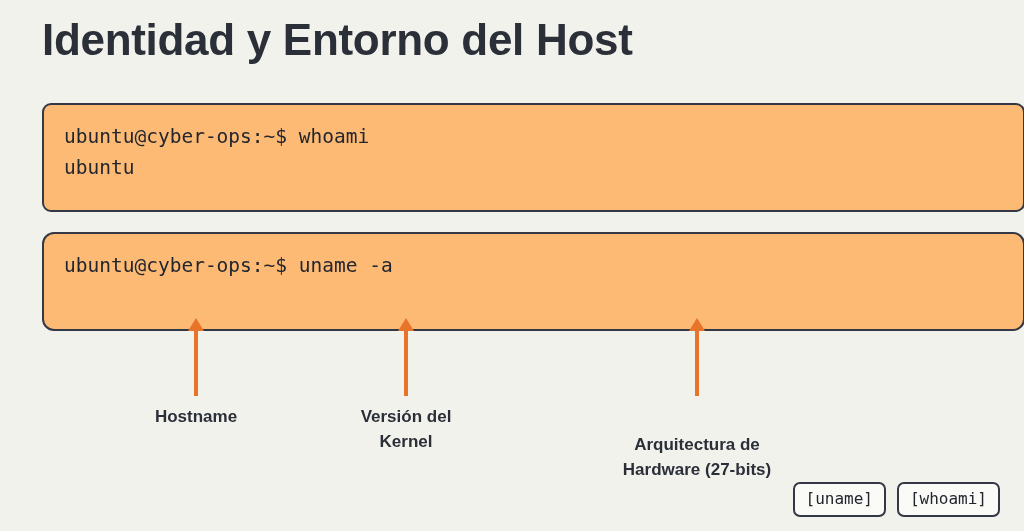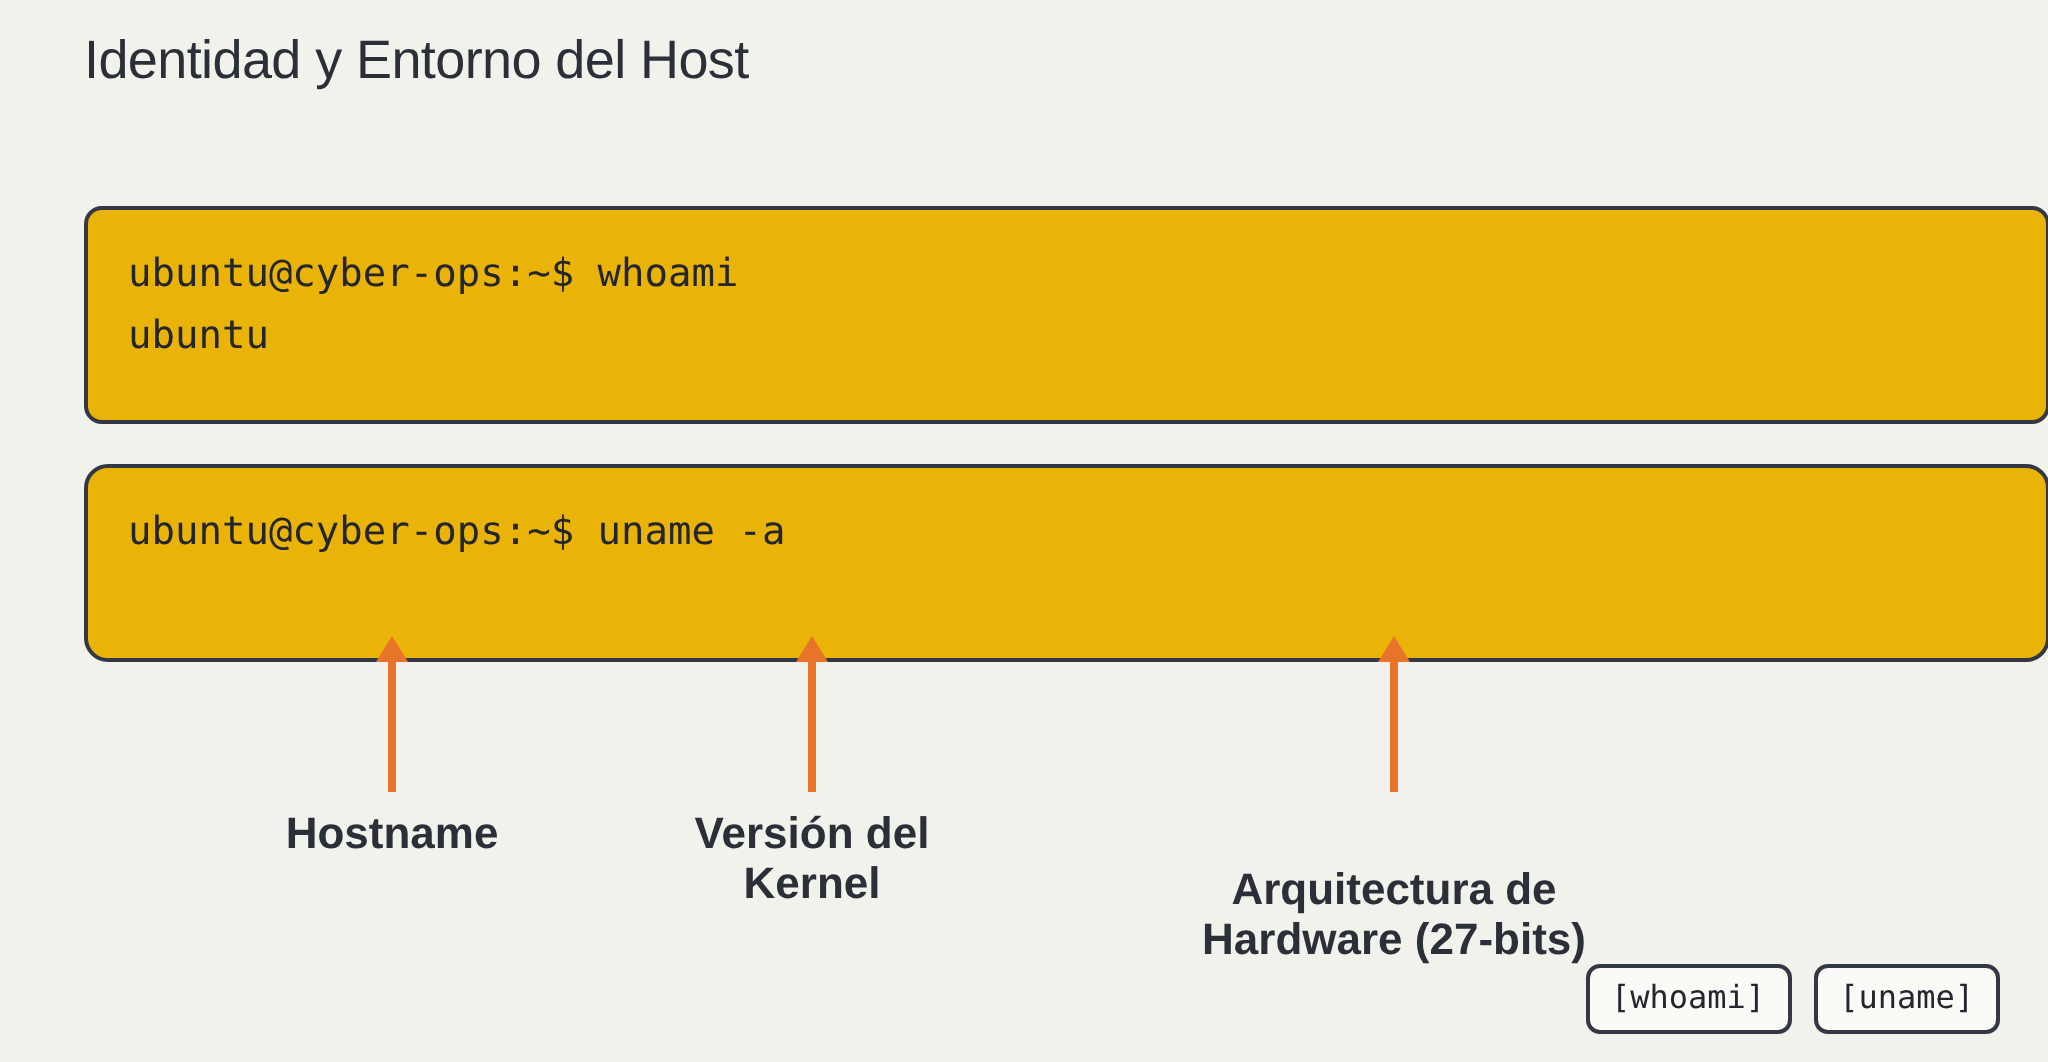--- a/index.html
+++ b/index.html
@@ -19,35 +19,35 @@
   .slide {
     position: absolute;
     inset: 0;
   }
 
   
   .page-title {
     position: absolute;
     left: 42px;
     top: 14px;
-    font-size: 27px;
-    font-weight: normal;
+    font-size: 44px;
+    font-weight: bold;
     color: #2b2f38;
     letter-spacing: -0.3px;
     line-height: 1.2;
     white-space: nowrap;
   }
 
   
   .term-box {
     position: absolute;
     left: 42px;
     width: 983px;
     box-sizing: border-box;
-    background: #eab308;
+    background: #fdba74;
     border: 2px solid #343845;
     border-radius: 9px;
     padding: 16px 20px 14px 20px;
   }
   #term-box-1 { top: 103px; height: 109px; }
   #term-box-2 { top: 232px; height: 99px; border-radius: 12px; }
 
   .term-line {
     font-family: "DejaVu Sans Mono", "Liberation Mono", monospace;
     font-size: 19.5px;
@@ -61,21 +61,21 @@
   .arrow {
     position: absolute;
     width: 18px;
   }
   .arrow svg { display: block; }
 
   
   .annotation-label {
     position: absolute;
     text-align: center;
-    font-size: 22px;
+    font-size: 17px;
     font-weight: bold;
     color: #2b2f38;
     line-height: 25px;
     white-space: nowrap;
     transform: translateX(-50%);
   }
 
   
   .tag-row {
     position: absolute;
@@ -135,17 +135,17 @@
   <div class="annotation-label" id="label-1" style="left: 406px; top: 404px;">
     <div>Versión del</div>
     <div>Kernel</div>
   </div>
   <div class="annotation-label" id="label-2" style="left: 697px; top: 404px; margin-top: 28px;">
     <div>Arquitectura de</div>
     <div>Hardware (27-bits)</div>
   </div>
 
   <div class="tag-row">
+    <div class="cmd-tag">[uname]</div>
     <div class="cmd-tag">[whoami]</div>
-    <div class="cmd-tag">[uname]</div>
   </div>
 
 </div>
 
 </body></html>

